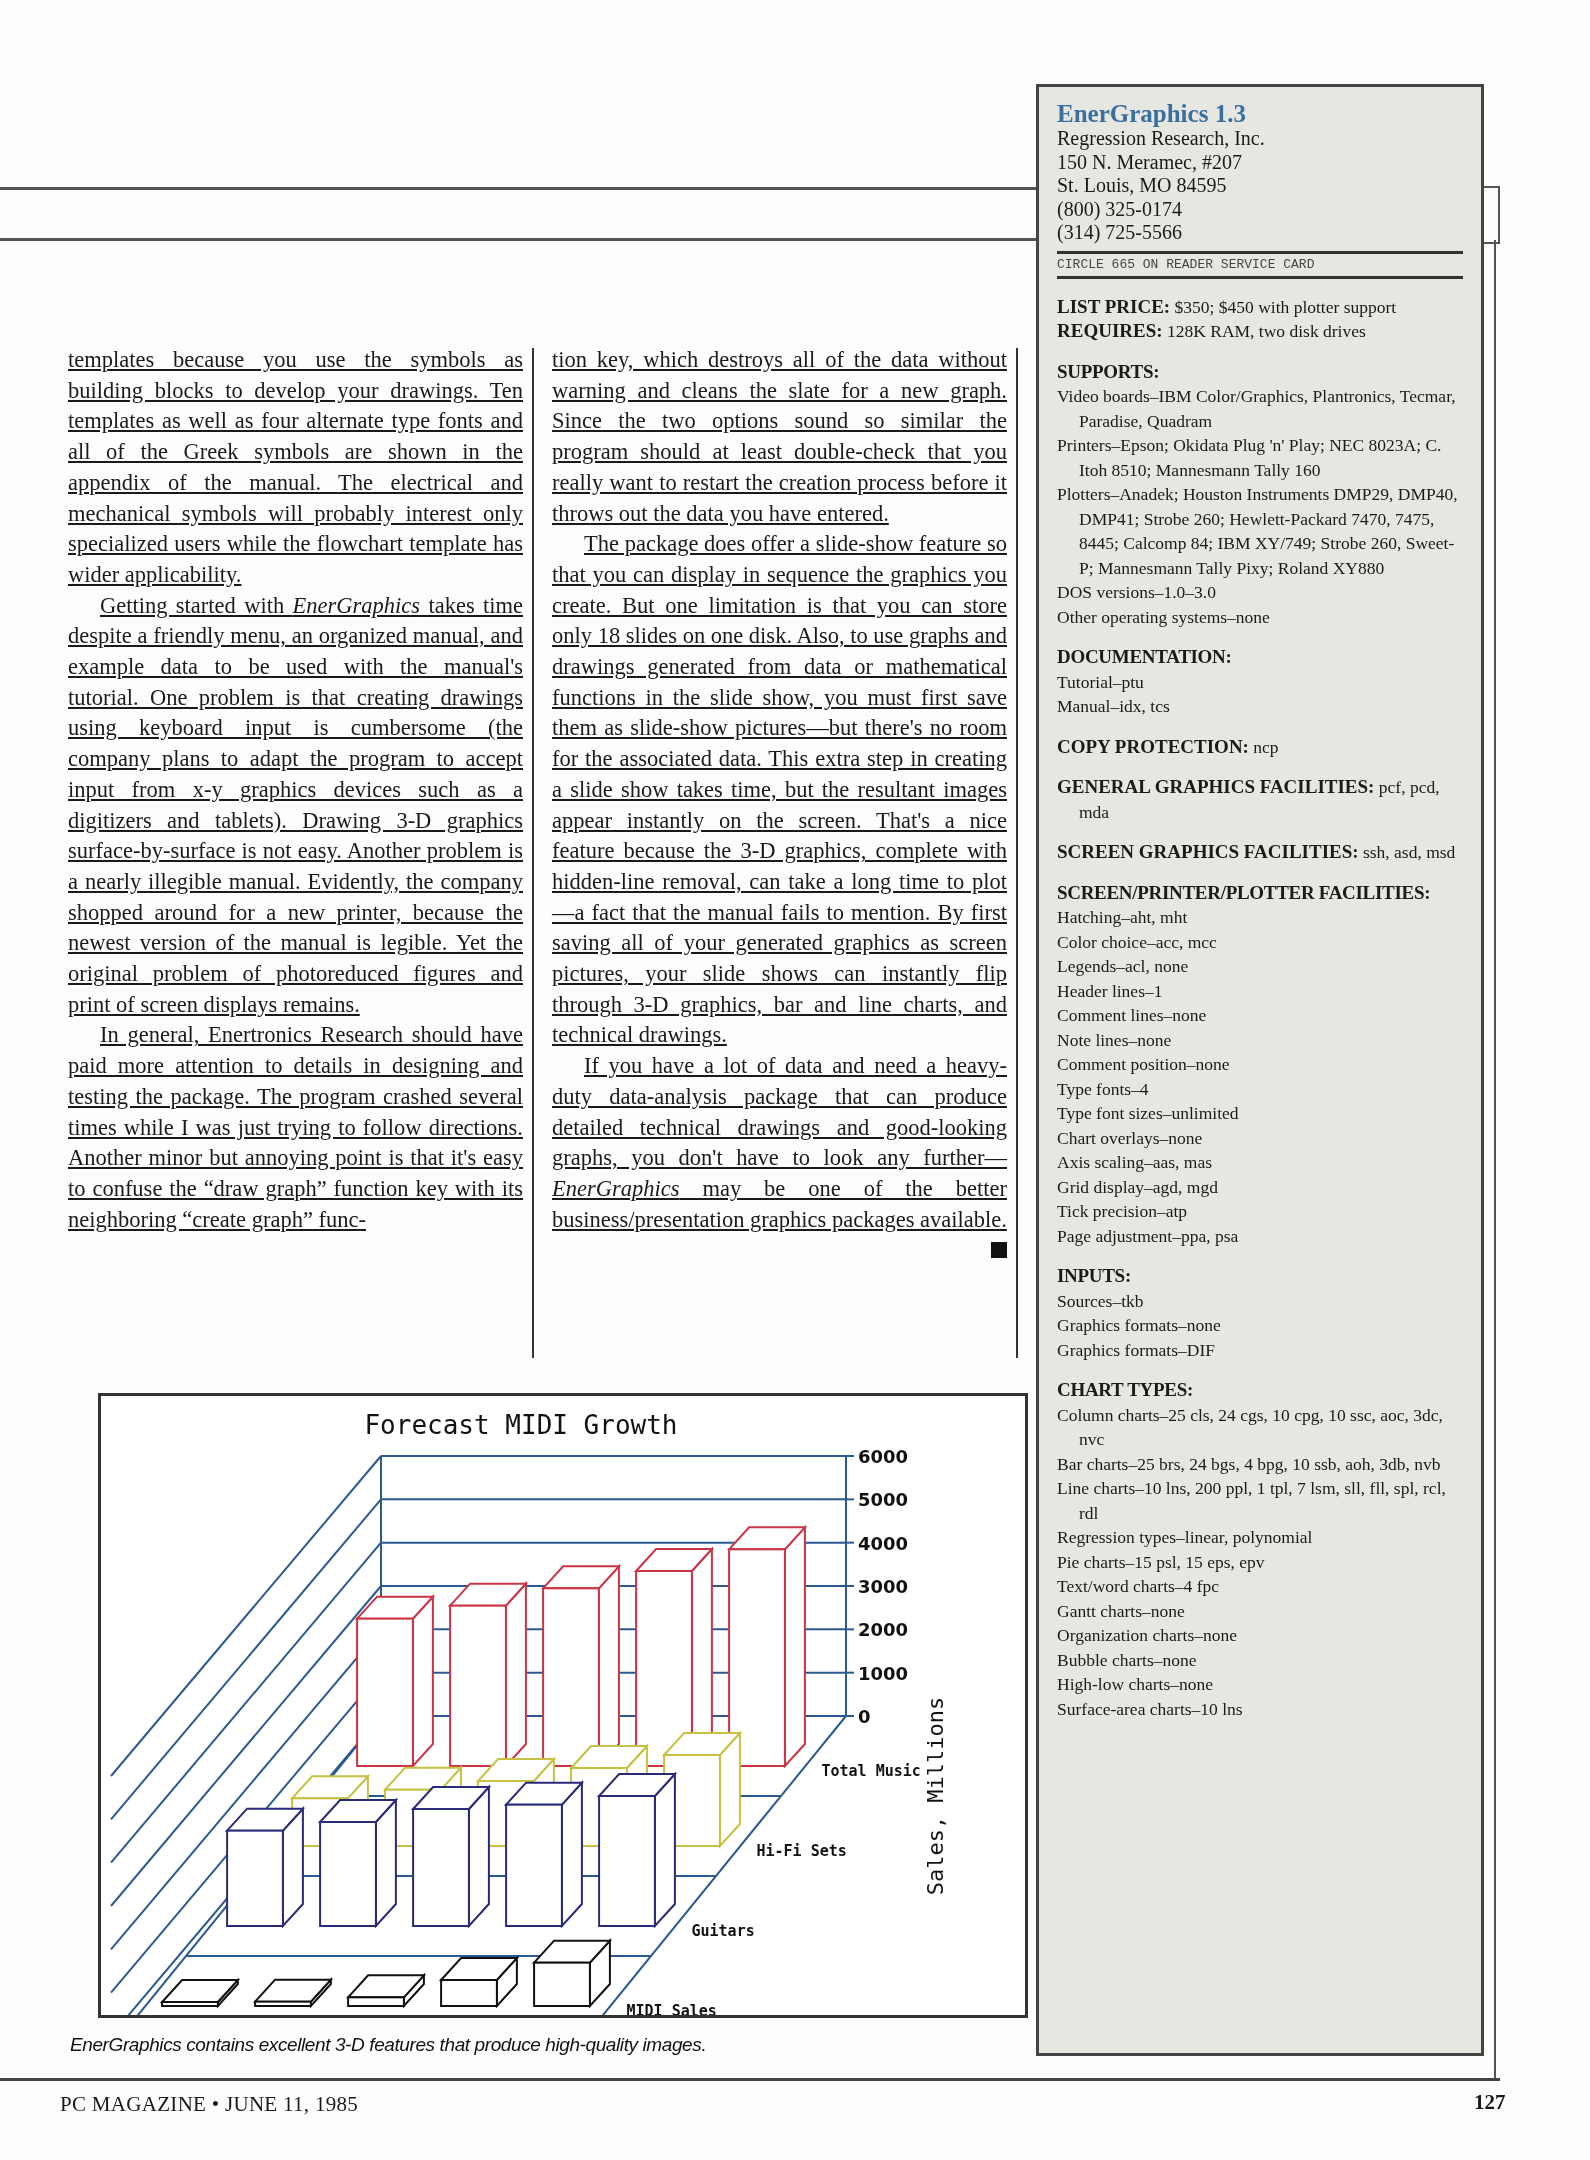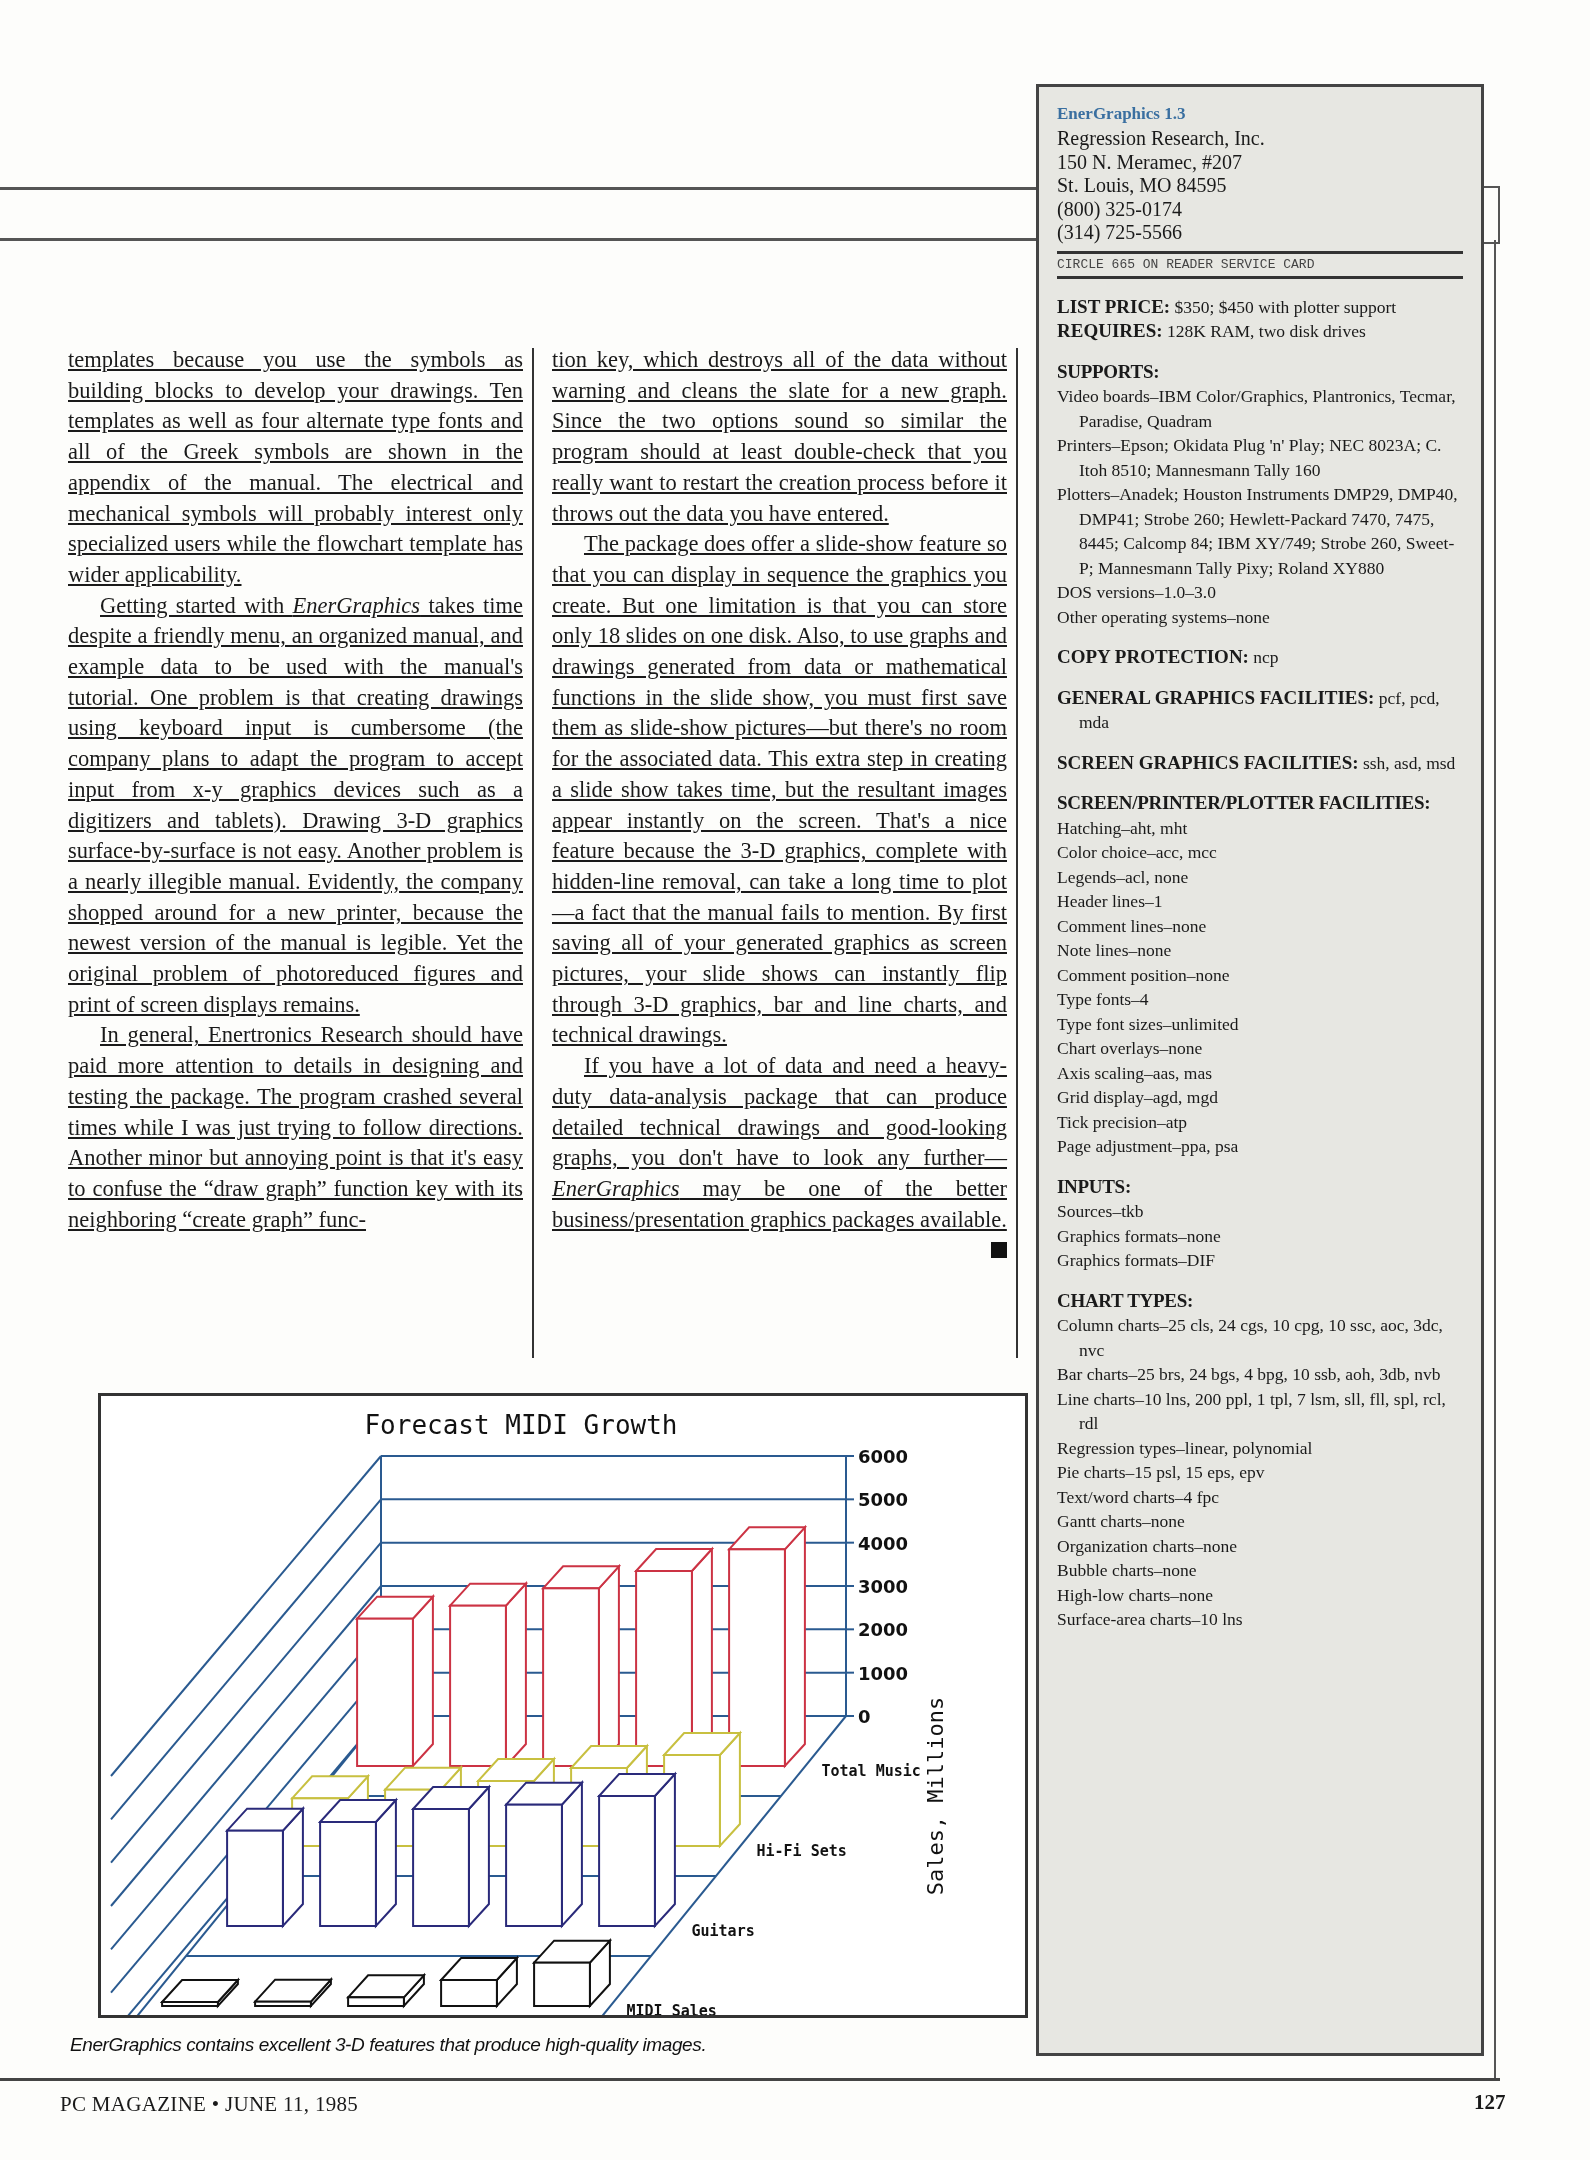--- a/index.html
+++ b/index.html
@@ -21,21 +21,21 @@
   .col-divider { position: absolute; left: 532px; top: 348px; width: 2px; height: 1010px; background: #333; }
   .col-divider2 { position: absolute; left: 1016px; top: 348px; width: 2px; height: 1010px; background: #333; }
   .end-mark { display: inline-block; width: 16px; height: 16px; background: #111; float: right; margin-top: 7px; }
   em { font-style: italic; }
 
   .sidebar {
     position: absolute; left: 1036px; top: 84px; width: 448px; height: 1972px;
     background: #e7e7e2; border: 3px solid #444; box-sizing: border-box; padding: 14px 18px 0 18px;
     font-size: 17.5px; line-height: 24.5px;
   }
-  .sb-title { color: #3a6fa0; font-weight: bold; font-size: 17px; line-height: 26px; }
+  .sb-title { color: #3a6fa0; font-weight: bold; font-size: 25px; line-height: 26px; }
   .sb-addr { font-size: 20px; line-height: 23.5px; }
   .sb-circle { border-top: 3px solid #333; border-bottom: 3px solid #333; margin-top: 6px; padding: 2px 0; font-family: Liberation Mono, monospace; font-size: 13px; line-height: 18px; color: #444; }
   .sb-section { margin-top: 16px; }
   .sb-h { font-weight: bold; font-size: 19px; letter-spacing: -0.3px; font-family: Liberation Serif, serif; }
   .sb-item { padding-left: 22px; text-indent: -22px; }
   .sb-inline-head { font-weight: bold; font-size: 19px; }
 
   .chart-box { position: absolute; left: 70px; top: 1393px; width: 930px; height: 625px; border: 3px solid #333; box-sizing: border-box; background: #fff; margin-left: 28px; }
   .chart-box svg { position: absolute; left: 0; top: 0; }
   .caption { position: absolute; left: 70px; top: 2034px; font-family: "Liberation Sans", sans-serif; font-weight: normal; font-style: italic; font-size: 19px; color: #111; letter-spacing: -0.4px; }
@@ -83,20 +83,25 @@
 
   <div class="sb-section">
     <div class="sb-h">SUPPORTS:</div>
     <div class="sb-item">Video boards–IBM Color/Graphics, Plantronics, Tecmar, Paradise, Quadram</div>
     <div class="sb-item">Printers–Epson; Okidata Plug 'n' Play; NEC 8023A; C. Itoh 8510; Mannesmann Tally 160</div>
     <div class="sb-item">Plotters–Anadek; Houston Instruments DMP29, DMP40, DMP41; Strobe 260; Hewlett-Packard 7470, 7475, 8445; Calcomp 84; IBM XY/749; Strobe 260, Sweet-P; Mannesmann Tally Pixy; Roland XY880</div>
     <div class="sb-item">DOS versions–1.0–3.0</div>
     <div class="sb-item">Other operating systems–none</div>
   </div>
 
+  <div class="sb-section">
+    <div class="sb-h">DOCUMENTATION:</div>
+    <div class="sb-item">Tutorial–ptu</div>
+    <div class="sb-item">Manual–idx, tcs</div>
+  </div>
 
   <div class="sb-section">
     <span class="sb-inline-head">COPY PROTECTION:</span> <span>ncp</span>
   </div>
 
   <div class="sb-section sb-item">
     <span class="sb-inline-head">GENERAL GRAPHICS FACILITIES:</span> <span>pcf, pcd, mda</span>
   </div>
 
   <div class="sb-section sb-item">

